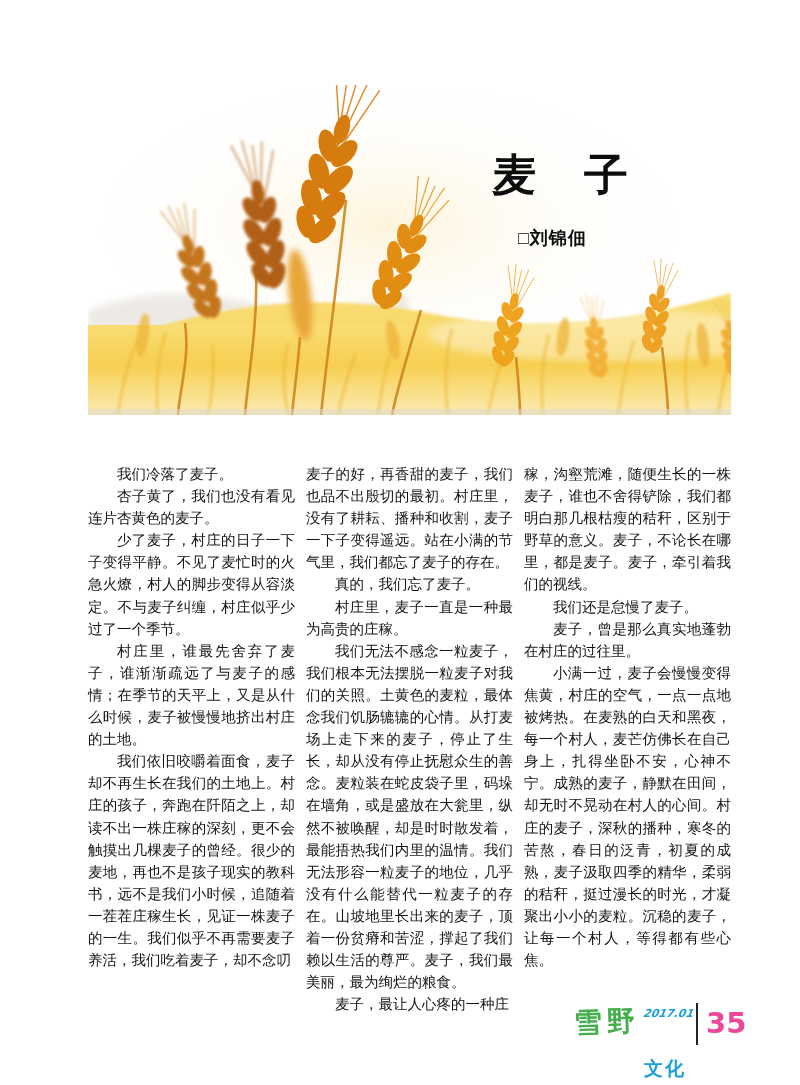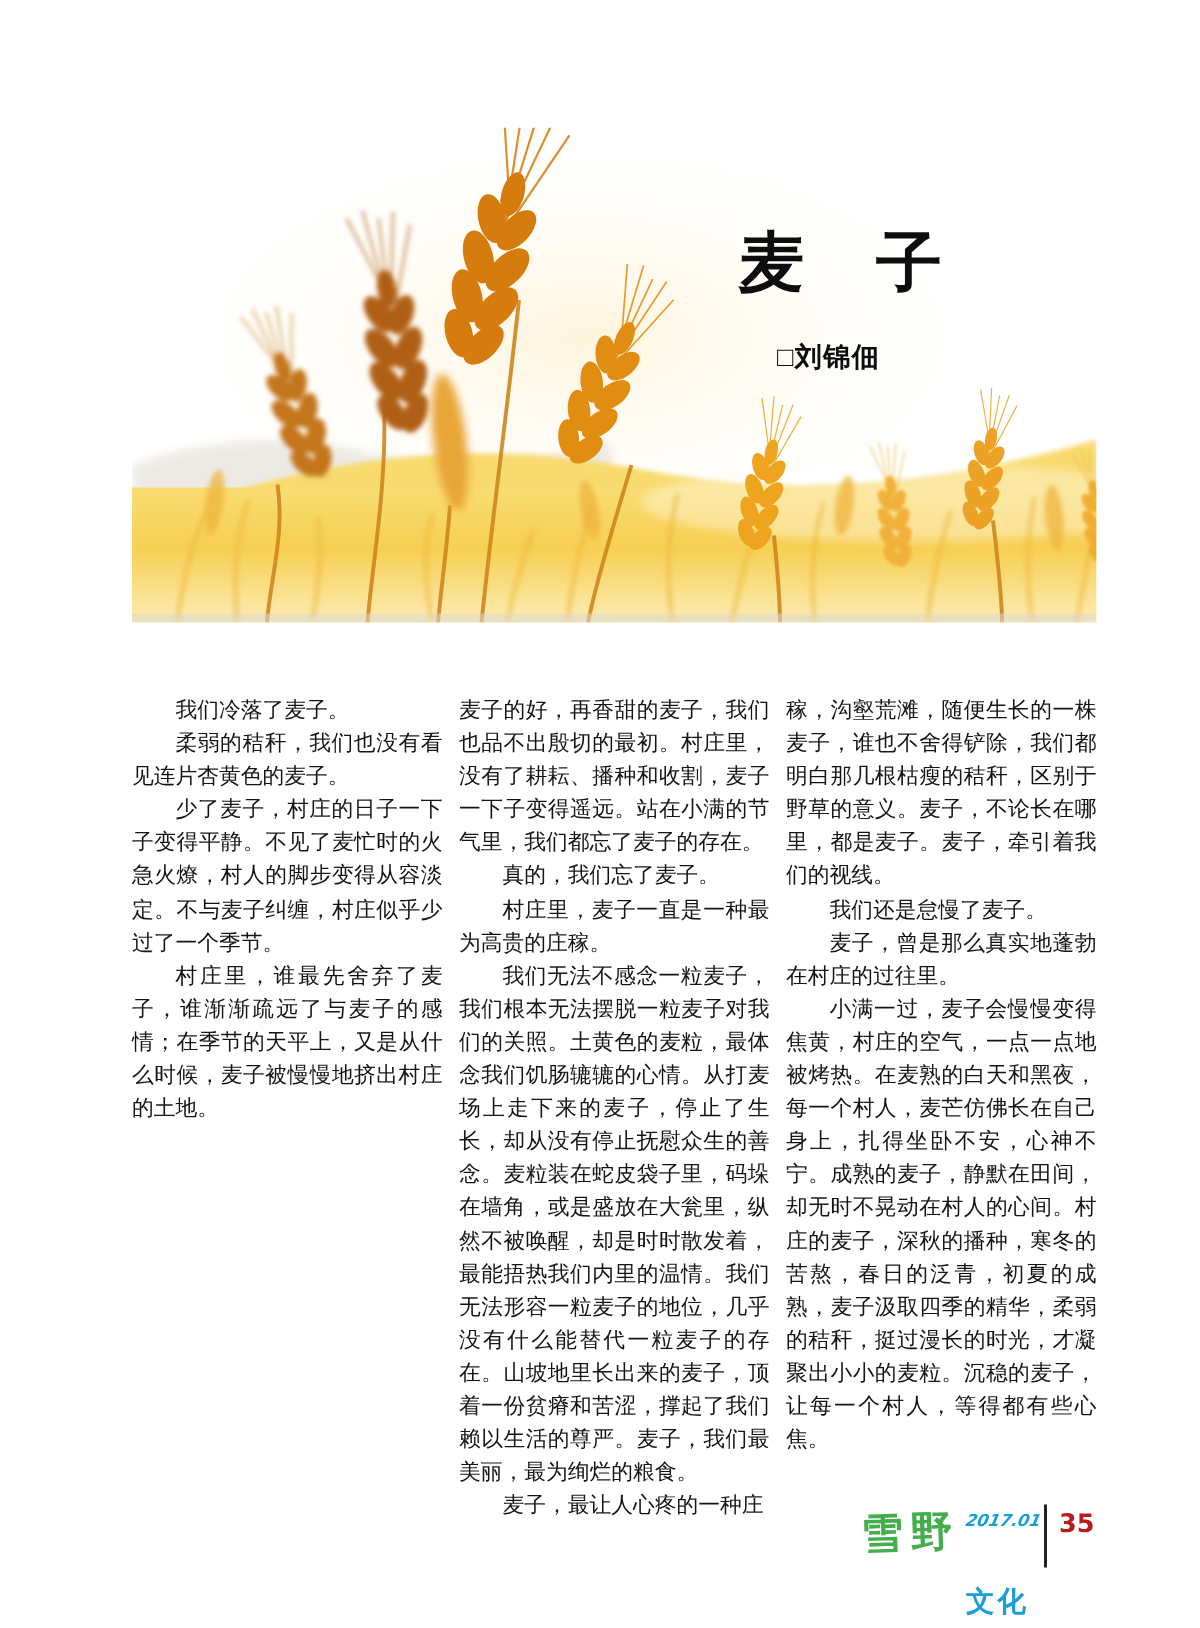--- a/index.html
+++ b/index.html
@@ -53,21 +53,21 @@
   }
   .logo-blue{
     font-size:19px;font-weight:700;letter-spacing:2px;line-height:1.05;margin-top:40px;
   }
   .footer-divider{
     position:absolute;left:696px;top:3px;width:2px;height:42px;background:#222;
   }
   .page-number{
     position:absolute;left:706px;top:6px;
     font-family:"DejaVu Sans","Liberation Sans",sans-serif;
-    font-size:17px;font-weight:700;color:#b91c1c;
+    font-size:29px;font-weight:700;color:#ec4899;
   }
 </style>
 </head>
 <body>
 
 <div class="page">
 
   <div class="hero">
     <svg width="643" height="330" viewBox="0 0 643 330" xmlns="http://www.w3.org/2000/svg">
       <defs>
@@ -165,23 +165,24 @@
       <rect x="0" y="324" width="643" height="6" fill="#ddd8cb" opacity="0.55"></rect>
     </svg>
   </div>
 
   <div class="article-title">麦　子</div>
   <div class="article-author">□刘锦佃</div>
 
   <div class="columns">
     <div class="col col-1">
         <p class="indent">我们冷落了麦子。</p>
-        <p class="indent">柔弱的秸秆，我们也没有看见连片杏黄色的麦子。</p>
+        <p class="indent">杏子黄了，我们也没有看见连片杏黄色的麦子。</p>
         <p class="indent">少了麦子，村庄的日子一下子变得平静。不见了麦忙时的火急火燎，村人的脚步变得从容淡定。不与麦子纠缠，村庄似乎少过了一个季节。</p>
         <p class="indent">村庄里，谁最先舍弃了麦子，谁渐渐疏远了与麦子的感情；在季节的天平上，又是从什么时候，麦子被慢慢地挤出村庄的土地。</p>
+        <p class="indent">我们依旧咬嚼着面食，麦子却不再生长在我们的土地上。村庄的孩子，奔跑在阡陌之上，却读不出一株庄稼的深刻，更不会触摸出几棵麦子的曾经。很少的麦地，再也不是孩子现实的教科书，远不是我们小时候，追随着一茬茬庄稼生长，见证一株麦子的一生。我们似乎不再需要麦子养活，我们吃着麦子，却不念叨</p>
       </div>
     <div class="col col-2">
         <p class="">麦子的好，再香甜的麦子，我们也品不出殷切的最初。村庄里，没有了耕耘、播种和收割，麦子一下子变得遥远。站在小满的节气里，我们都忘了麦子的存在。</p>
         <p class="indent">真的，我们忘了麦子。</p>
         <p class="indent">村庄里，麦子一直是一种最为高贵的庄稼。</p>
         <p class="indent">我们无法不感念一粒麦子，我们根本无法摆脱一粒麦子对我们的关照。土黄色的麦粒，最体念我们饥肠辘辘的心情。从打麦场上走下来的麦子，停止了生长，却从没有停止抚慰众生的善念。麦粒装在蛇皮袋子里，码垛在墙角，或是盛放在大瓮里，纵然不被唤醒，却是时时散发着，最能捂热我们内里的温情。我们无法形容一粒麦子的地位，几乎没有什么能替代一粒麦子的存在。山坡地里长出来的麦子，顶着一份贫瘠和苦涩，撑起了我们赖以生活的尊严。麦子，我们最美丽，最为绚烂的粮食。</p>
         <p class="indent">麦子，最让人心疼的一种庄</p>
       </div>
     <div class="col col-3">
         <p class="">稼，沟壑荒滩，随便生长的一株麦子，谁也不舍得铲除，我们都明白那几根枯瘦的秸秆，区别于野草的意义。麦子，不论长在哪里，都是麦子。麦子，牵引着我们的视线。</p>

